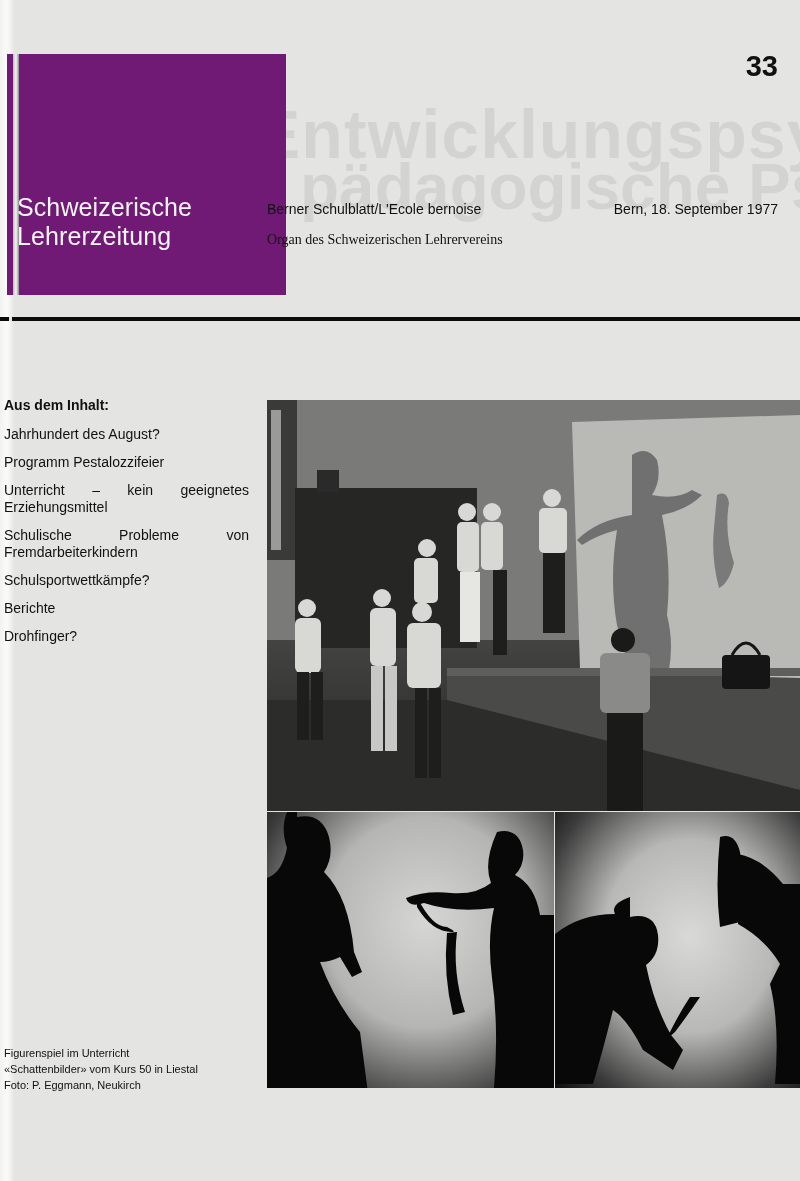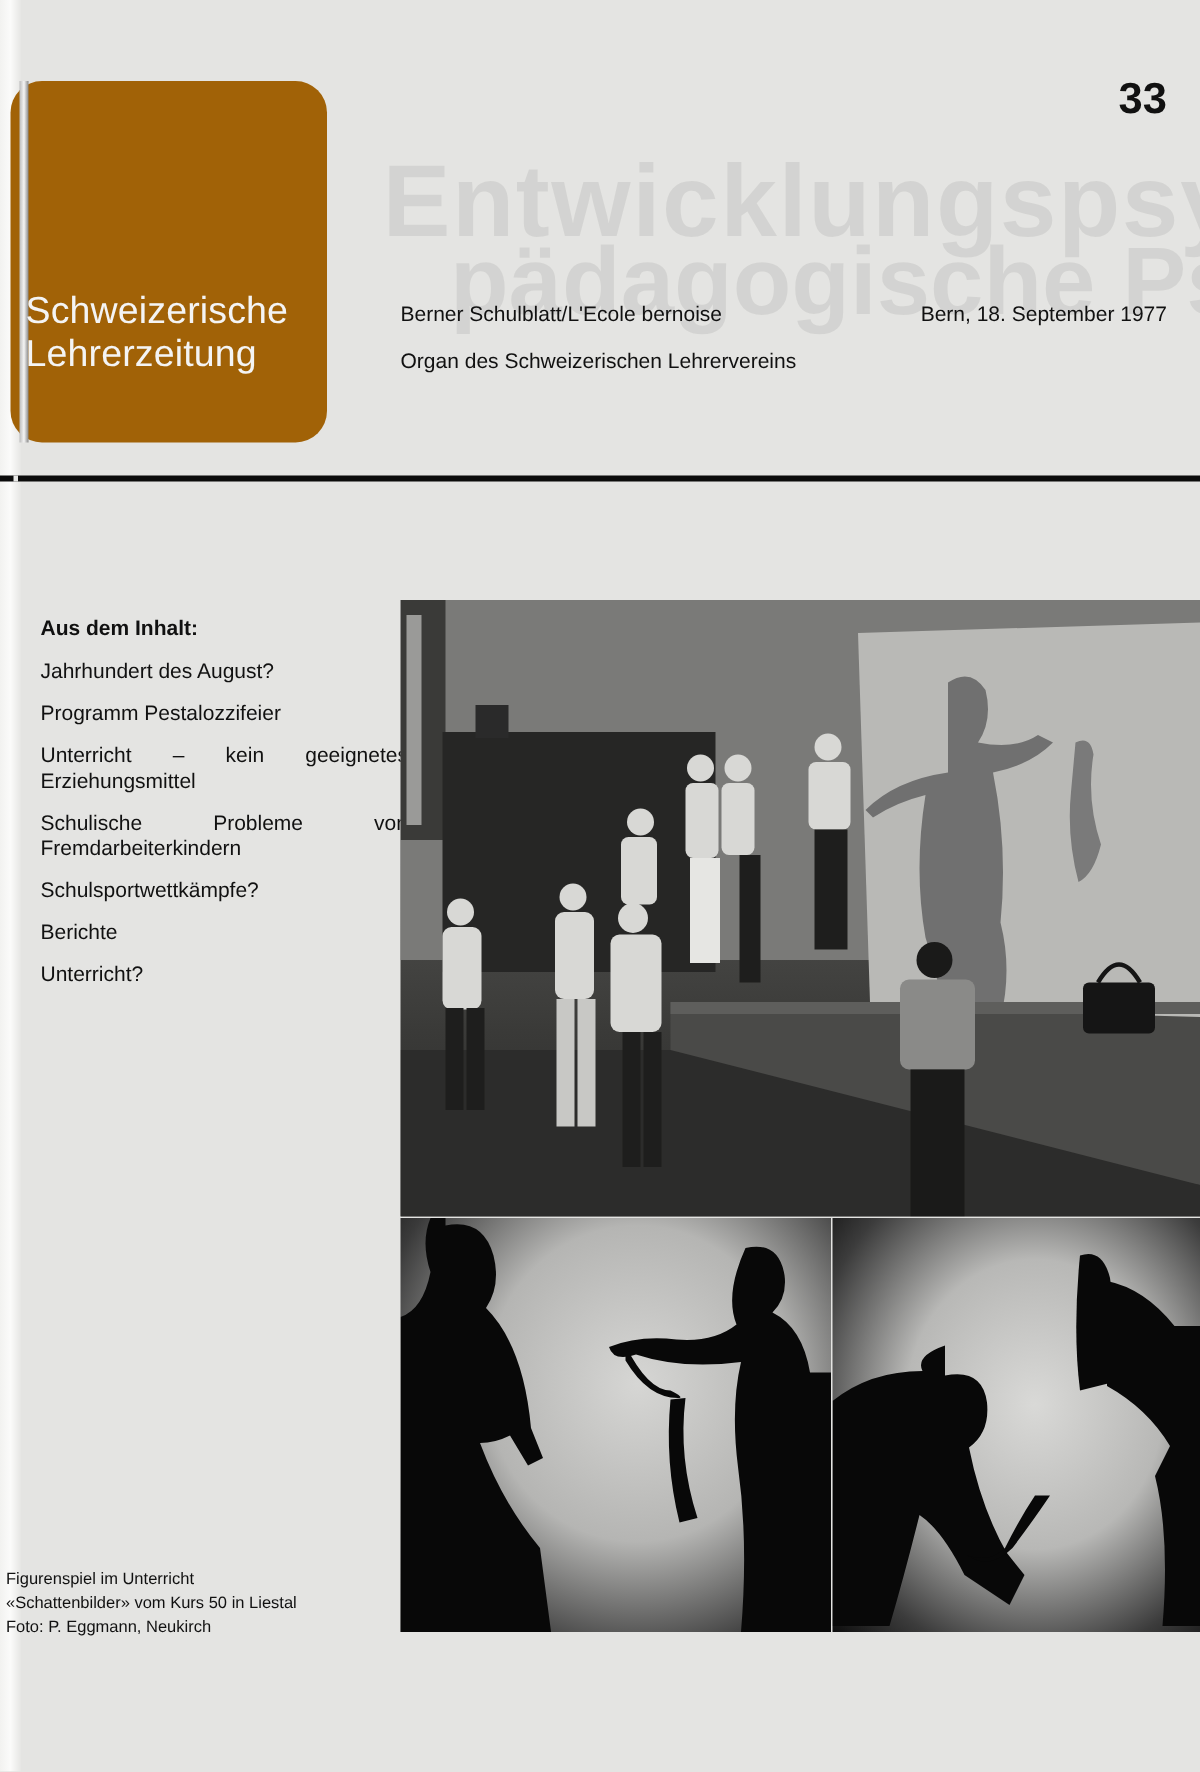--- a/index.html
+++ b/index.html
@@ -11,37 +11,36 @@
   }
   
   .binding { position:absolute; left:0; top:0; width:14px; height:1181px;
     background:linear-gradient(90deg,#f2f2f0 0%,#fbfbfa 50%,#e6e6e4 100%); }
   
   .ghost { position:absolute; color:rgba(0,0,0,0.07); font-weight:bold; white-space:nowrap; }
   .ghost.g1 { left:255px; top:95px; font-size:68px; letter-spacing:1px; }
   .ghost.g2 { left:300px; top:150px; font-size:64px; }
   .ghost.g3 { left:330px; top:990px; font-size:30px; }
   .masthead-block {
-    position:absolute; left:7px; top:54px; width:211px; height:241px;
-    background:#a16207;
-    border-radius:21px;
+    position:absolute; left:7px; top:54px; width:279px; height:241px;
+    background:#701a75;
   }
   .masthead-block .edge { position:absolute; left:6px; top:0; width:6px; height:241px;
     background:linear-gradient(90deg,#bbb,#f5f5f5,#888); }
   .masthead-title {
     position:absolute; left:10px; top:139px; color:#f4f4f4;
     font-size:25px; line-height:29px; letter-spacing:0.1px;
   }
   .issue-number { position:absolute; right:22px; top:50px; font-size:29px; font-weight:bold; }
   .pub-left { position:absolute; left:267px; top:201px; font-size:14px; }
   .pub-date { position:absolute; right:22px; top:201px; font-size:14px; }
-  .pub-sub { position:absolute; left:267px; top:232px; font-size:14px; }
+  .pub-sub { position:absolute; left:267px; top:232px; font-size:14px;font-family:Liberation Serif, serif; }
   .rule { position:absolute; left:0; top:317px; width:800px; height:4px; background:#0b0b0b; }
   .rule-gap { position:absolute; left:9px; top:317px; width:3px; height:4px; background:#e8e8e6; }
-  .toc { position:absolute; left:4px; top:410px; width:245px; font-size:14px; line-height:17px;margin-left:23px; }
+  .toc { position:absolute; left:4px; top:397px; width:245px; font-size:14px; line-height:17px; }
   .toc-heading { font-weight:bold; margin-bottom:12px; }
   .toc-item { margin-bottom:11px; text-align:justify; }
   .caption { position:absolute; left:4px; top:1045px; width:243px; font-size:11px; line-height:16px; }
   .caption .credit { text-align:left; }
   
   .photo { position:absolute; overflow:hidden; }
   .photo-top { left:267px; top:400px; width:533px; height:411px;
     background:linear-gradient(180deg,#6e6e6c 0%,#5a5a58 30%,#3a3a38 70%,#262625 100%); }
   .photo-bottom-left { left:267px; top:812px; width:287px; height:276px;
     background:radial-gradient(ellipse at 55% 40%,#d6d6d4 0%,#b5b5b3 45%,#3a3a3a 80%,#0d0d0d 100%); }
@@ -75,21 +74,21 @@
 <div class="rule-gap"></div>
 
 <div class="toc">
   <div class="toc-heading">Aus dem Inhalt:</div>
   <div class="toc-item">Jahrhundert des August?</div>
   <div class="toc-item">Programm Pestalozzifeier</div>
   <div class="toc-item">Unterricht – kein geeignetes Erziehungsmittel</div>
   <div class="toc-item">Schulische Probleme von Fremdarbeiterkindern</div>
   <div class="toc-item">Schulsportwettkämpfe?</div>
   <div class="toc-item">Berichte</div>
-  <div class="toc-item">Unterricht?</div>
+  <div class="toc-item">Drohfinger?</div>
 </div>
 
 <div class="photo photo-top">
   <svg width="533" height="411" viewBox="0 0 533 411">
 
     <rect x="0" y="0" width="533" height="240" fill="#7a7a78"></rect>
 
     <rect x="0" y="0" width="30" height="160" fill="#3a3a38"></rect>
     <rect x="4" y="10" width="10" height="140" fill="#9a9a98"></rect>
 

